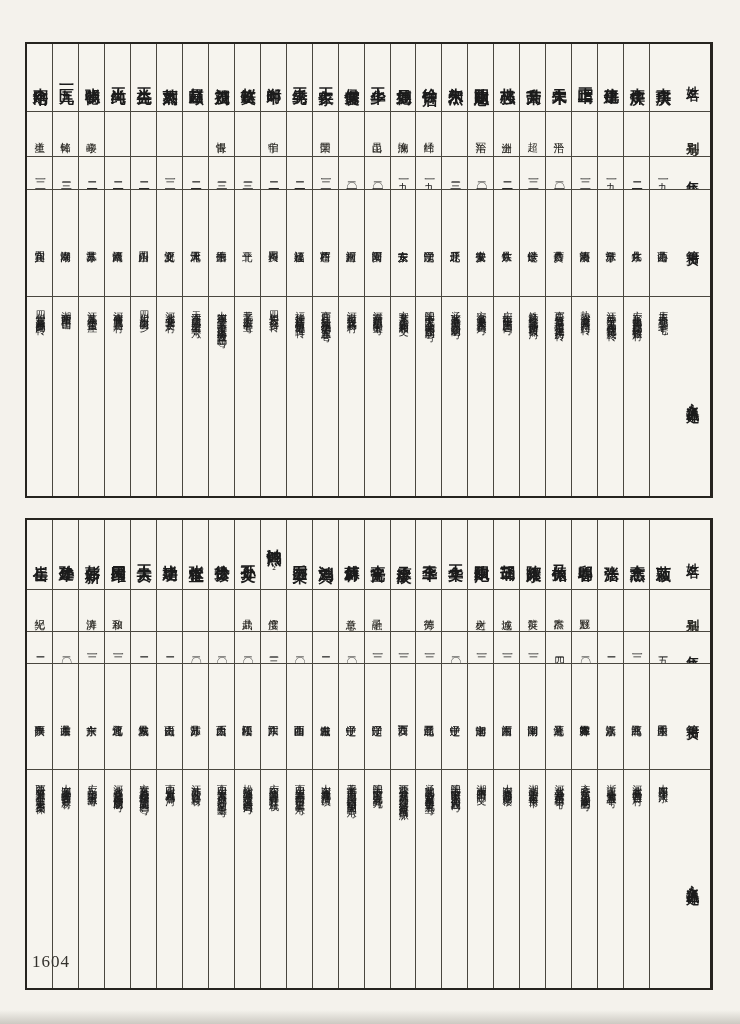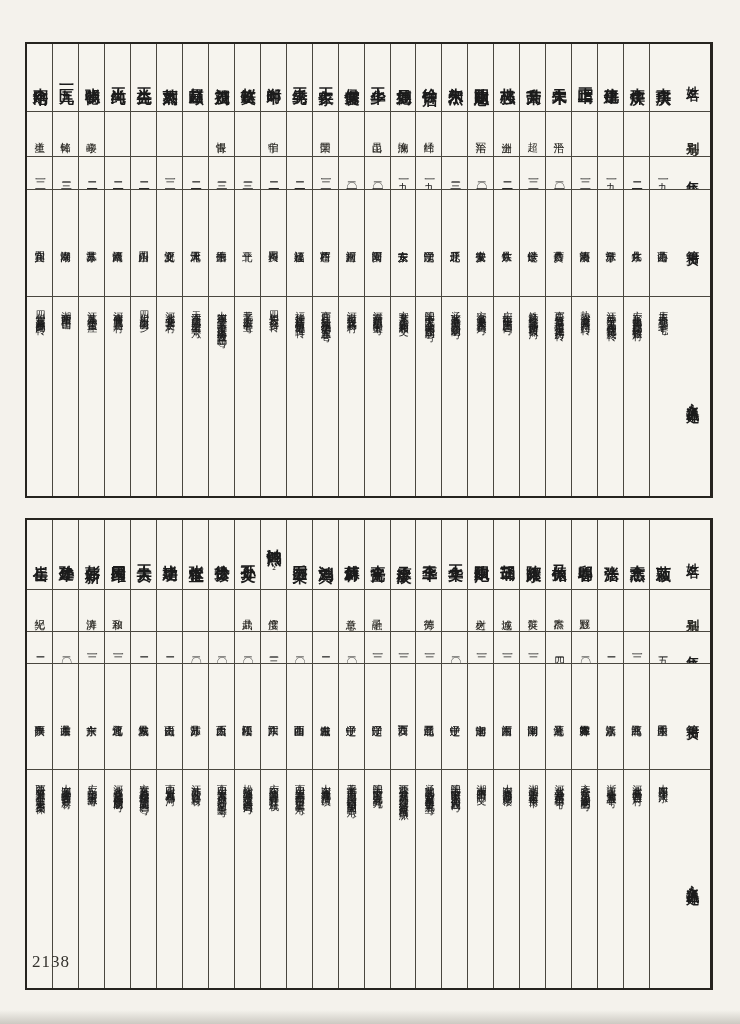--- a/index.html
+++ b/index.html
@@ -420,15 +420,15 @@
       </div>
       <div class="col">
         <div class="cell name">崔岳</div>
         <div class="cell alias">纪光</div>
         <div class="cell age">二二</div>
         <div class="cell native">陕西兴平</div>
         <div class="cell addr">陕西省兴平县春生堂史安乡第三保</div>
       </div>
     </div>
 
-  <div class="pagenum">2138</div>
+  <div class="pagenum">1604</div>
   <div class="scan-edge"></div>
 </div>
 
 </body></html>

